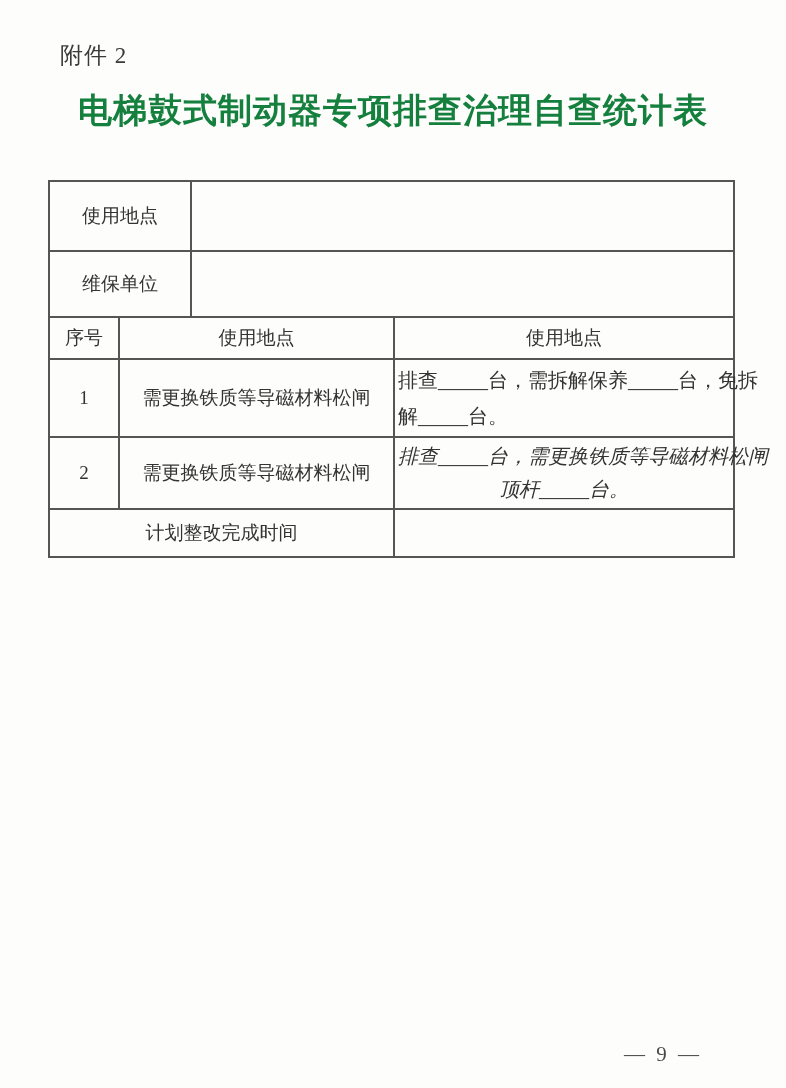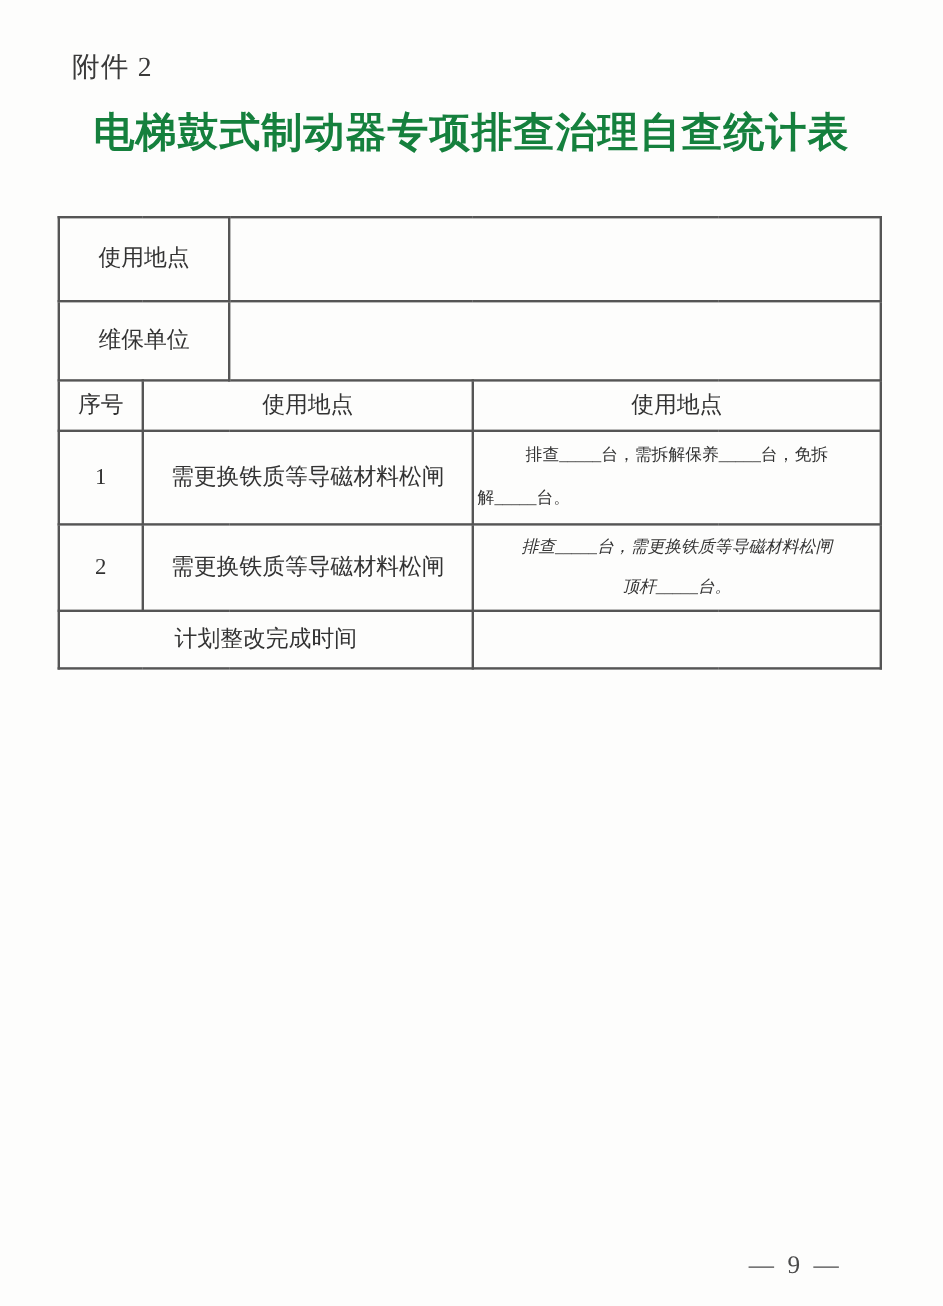--- a/index.html
+++ b/index.html
@@ -46,21 +46,21 @@
   }
   tr.r1 { height: 52px; }
   tr.r2 { height: 70px; }
   tr.r3 { height: 66px; }
   tr.r4 { height: 42px; margin-top: 13px; }
   tr.r5 { height: 77px; }
   tr.r6 { height: 72px; }
   tr.r7 { height: 48px; }
   td.result-cell {
     text-align: left;
-    font-size: 14px;
+    font-size: 20px;
     padding: 2px 2px 2px 4px;
     margin-left: 28px;
   }
   td.result-cell .rline { display: block; white-space: nowrap; }
   tr.r5 td.result-cell .rline { line-height: 36px; }
   tr.r6 td.result-cell .rline { line-height: 33px; font-style: italic; }
   .rline.centered { text-align: left; }
   .two-line span { display: block; line-height: 25px; }
   .page-number {
     position: absolute;

